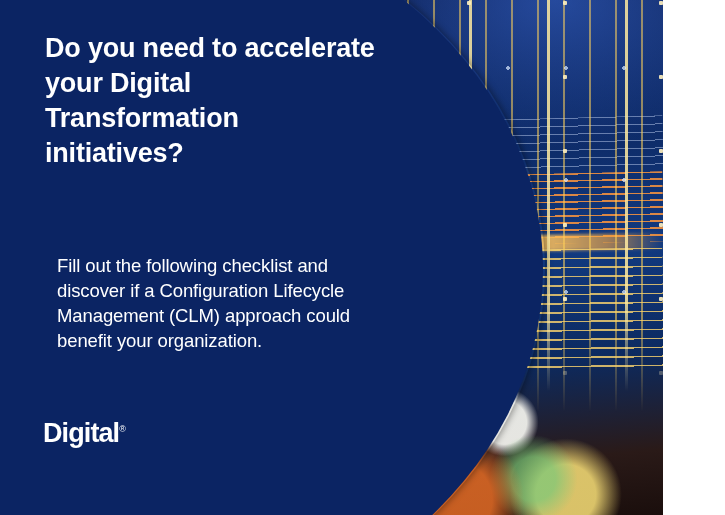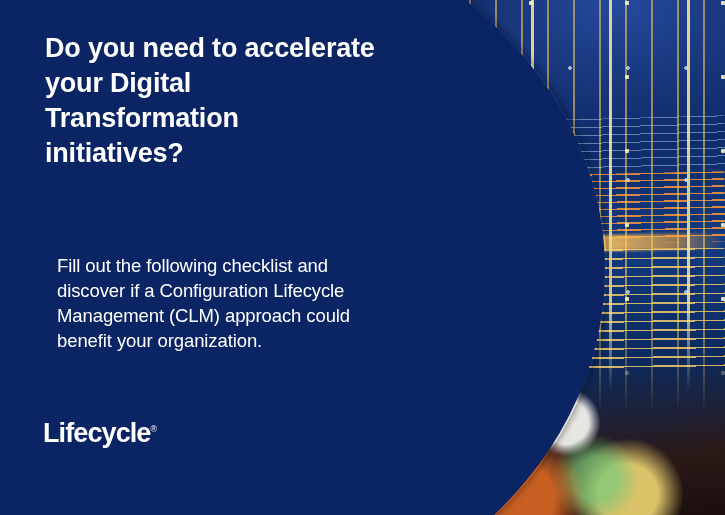--- a/index.html
+++ b/index.html
@@ -2,21 +2,21 @@
 <html><head>
 <meta charset="utf-8">
 <style>
   html, body {
     margin: 0;
     padding: 0;
     background: #ffffff;
   }
   #slide {
     position: relative;
-    width: 725px;
+    width: 663px;
     height: 515px;
     overflow: hidden;
     background: #0b2463;
     font-family: "Liberation Sans", sans-serif;
   }
 
   
   .art-wrap {
     position: absolute;
     top: 0;
@@ -210,16 +210,16 @@
     <div class="shaft s3"></div>
     <div class="curve-mask"></div>
     <div class="curve-edge"></div>
   </div>
 
   <div class="content">
     <h1 class="headline">Do you need to accelerate your Digital Transformation initiatives?</h1>
 
     <p class="bodycopy">Fill out the following checklist and discover if a Configuration Lifecycle Management (CLM) approach could benefit your organization.</p>
 
-    <div class="logo"><span>Lifecycle</span><span class="tm">®</span></div>
+    <div class="logo"><span>Digital</span><span class="tm">®</span></div>
   </div>
 
 </div>
 
 </body></html>

